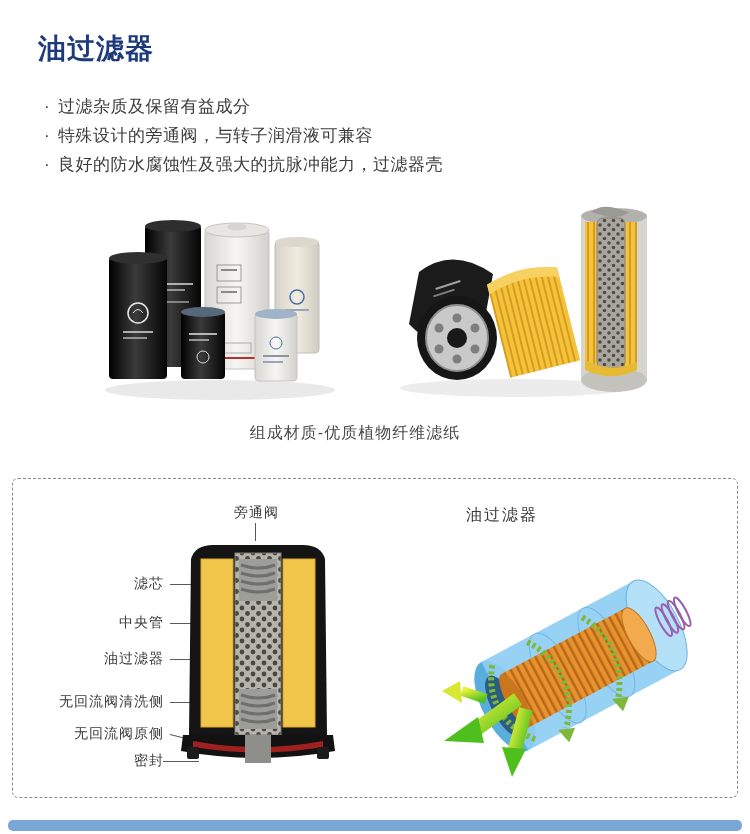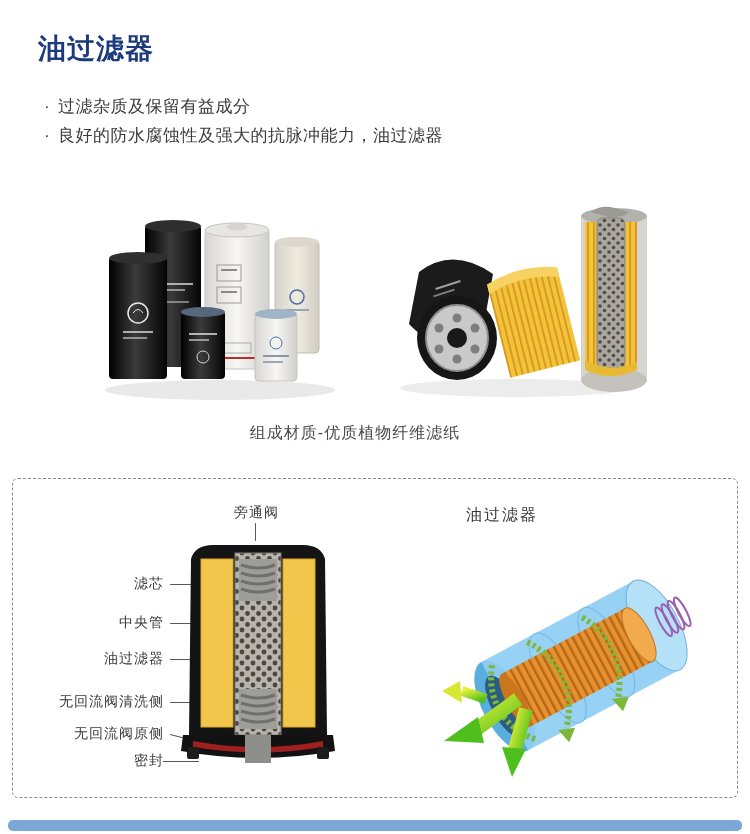--- a/index.html
+++ b/index.html
@@ -25,21 +25,22 @@
   #footer-bar{left:8px;top:820px;width:734px;height:11px;border-radius:5px;background:#7ba6d8;}
   .lbl-row{text-align:right;}
 </style>
 </head>
 <body>
 
 <div class="abs" id="page-title">油过滤器</div>
 
 <ul class="abs" id="bullet-list">
   <li><span class="dot">·</span><span>过滤杂质及保留有益成分</span></li>
-  <li><span class="dot">·</span><span>良好的防水腐蚀性及强大的抗脉冲能力，油过滤器</span></li>
+  <li><span class="dot">·</span><span>特殊设计的旁通阀，与转子润滑液可兼容</span></li>
+  <li><span class="dot">·</span><span>良好的防水腐蚀性及强大的抗脉冲能力，过滤器壳</span></li>
 </ul>
 
 <svg class="abs" style="left:95px;top:205px;" width="250" height="200" viewBox="0 0 250 200">
   <defs>
     <linearGradient id="gBlack" x1="0" y1="0" x2="1" y2="0">
       <stop offset="0" stop-color="#000"></stop>
         <stop offset="0.45" stop-color="#3b3b3b"></stop>
         <stop offset="1" stop-color="#050505"></stop>
     </linearGradient>
     <linearGradient id="gWhite" x1="0" y1="0" x2="1" y2="0">

